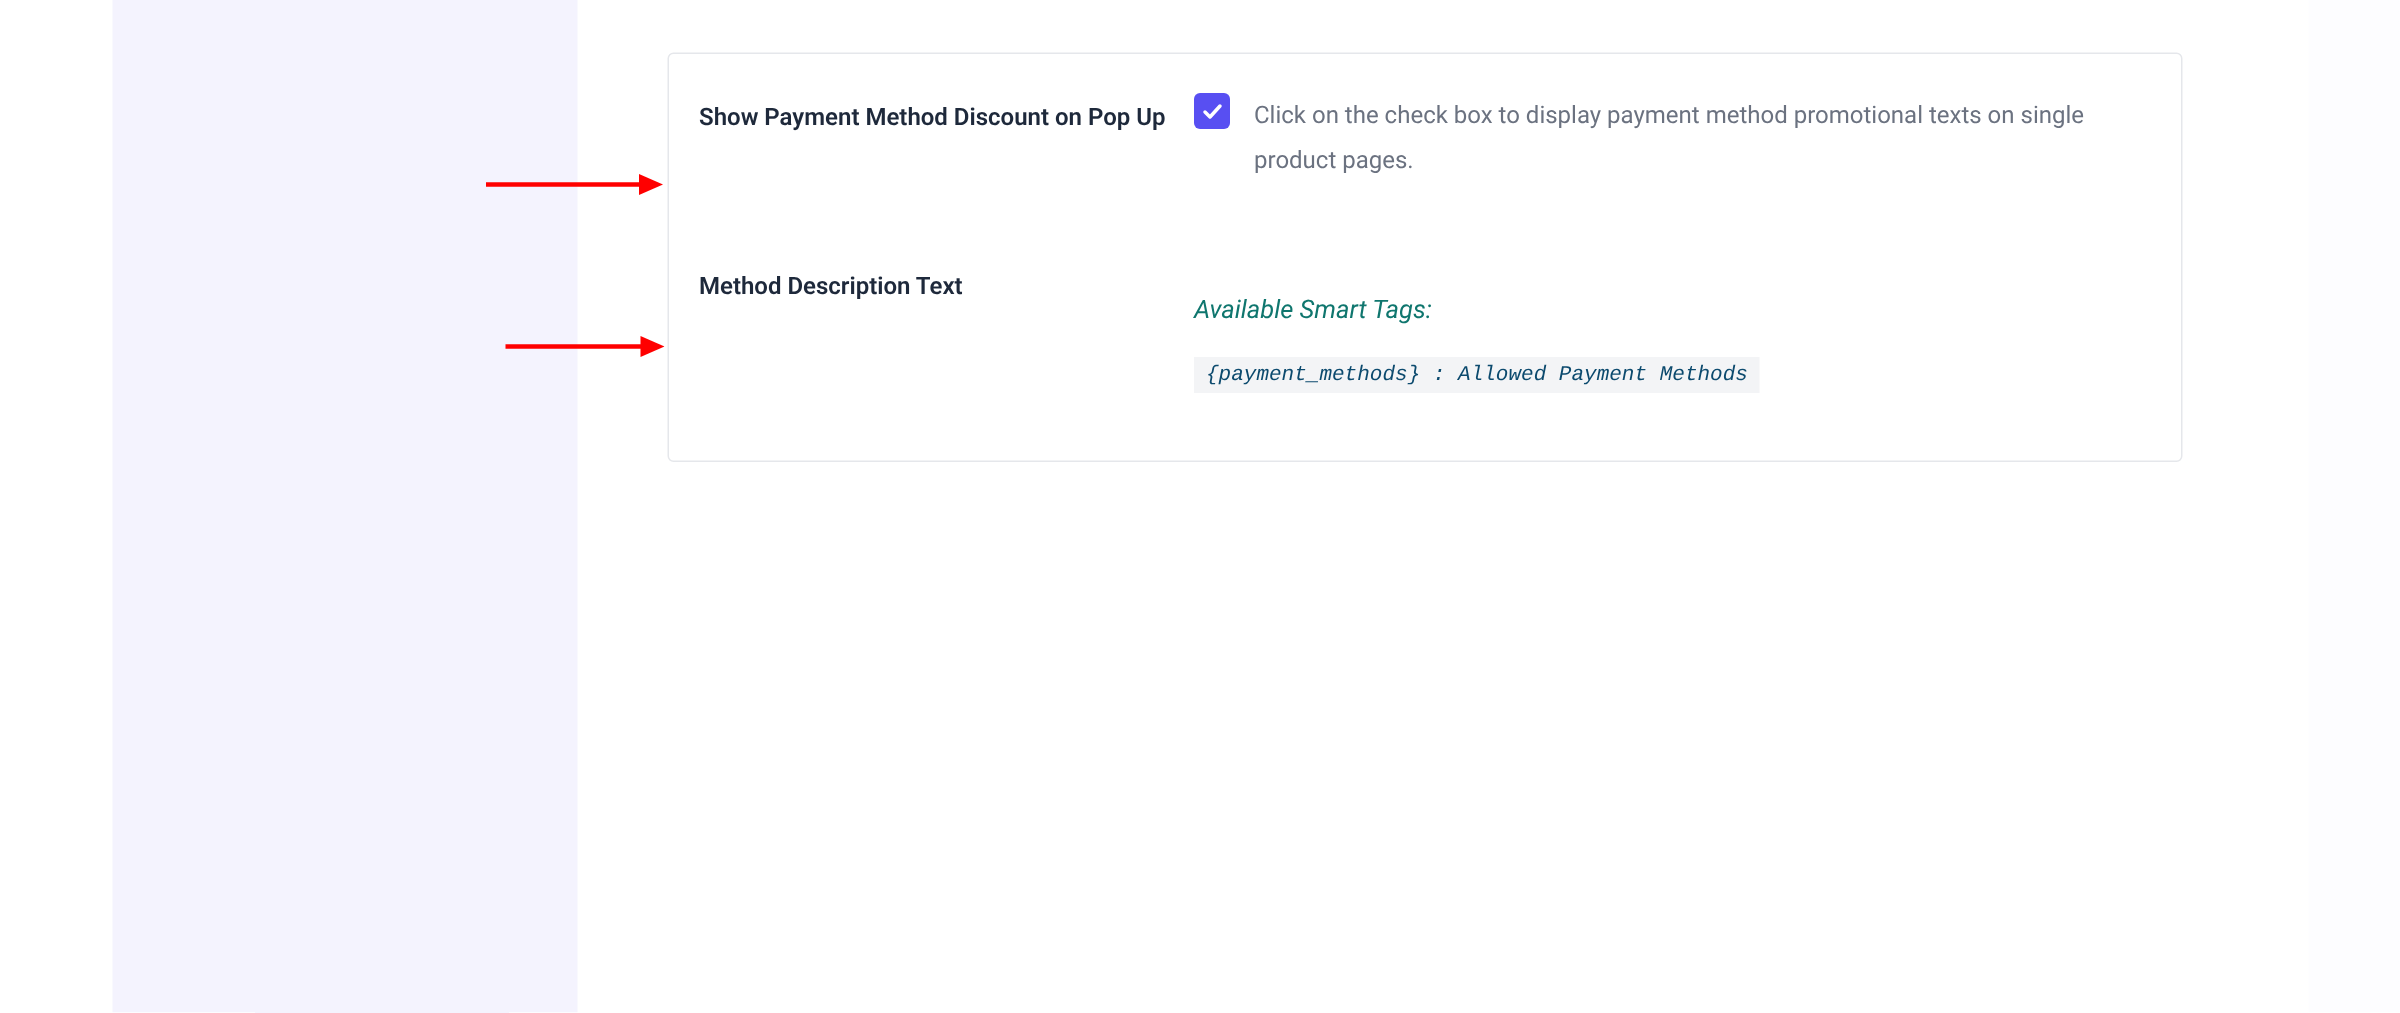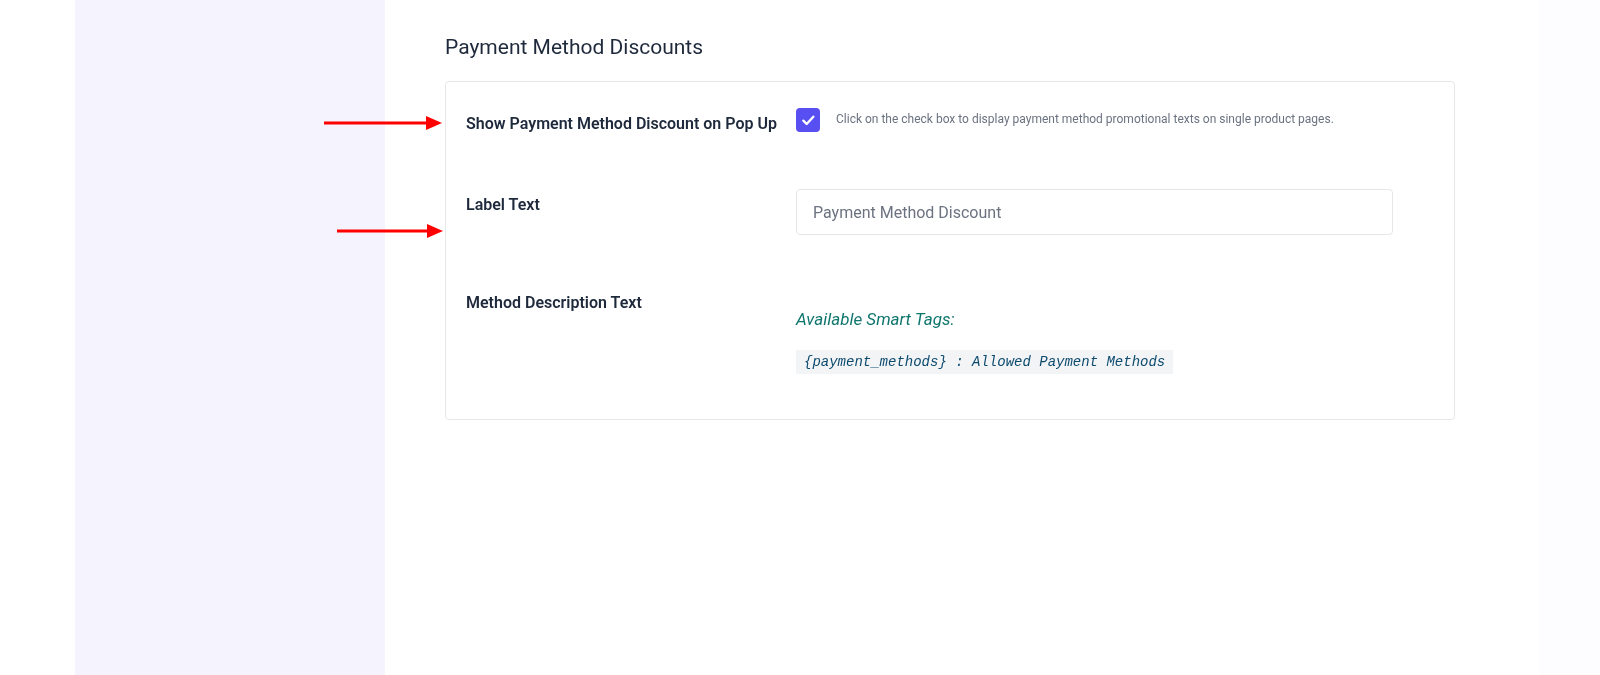--- a/index.html
+++ b/index.html
@@ -83,21 +83,21 @@
       display: flex;
       align-items: center;
       justify-content: center;
       cursor: pointer;
     }
     .checkbox svg {
       width: 16px;
       height: 16px;
     }
     .help-text {
-      font-size: 12px;
+      font-size: 16px;
       color: #6b7280;
       line-height: 1.9;
     }
     .text-input {
       width: 597px;
       height: 46px;
       border: 1px solid #e5e7eb;
       border-radius: 4px;
       padding: 0 16px;
       font-size: 16px;
@@ -138,49 +138,40 @@
     }
   </style>
 </head>
 <body>
 
 <div class="left-bg"></div>
 <div class="sidebar-bg"></div>
 <div class="right-edge"></div>
 
 <div class="content">
-  <h2 class="section-title">Payment Method Discounts</h2>
 
   <div class="panel">
 
     <div class="row">
       <div class="label-col">
         <div class="label">Show Payment Method Discount on Pop Up</div>
       </div>
       <div class="control-col">
         <div class="check-line">
           <div class="checkbox">
             <svg viewBox="0 0 24 24" fill="none" stroke="#ffffff" stroke-width="3.5" stroke-linecap="round" stroke-linejoin="round">
               <polyline points="5 13 10 18 20 7"></polyline>
             </svg>
           </div>
           <div class="help-text">Click on the check box to display payment method promotional texts on single product pages.</div>
         </div>
       </div>
     </div>
 
 
-    <div class="row">
-      <div class="label-col">
-        <div class="label">Label Text</div>
-      </div>
-      <div class="control-col">
-        <input type="text" class="text-input" value="Payment Method Discount" style="">
-      </div>
-    </div>
 
     <div class="row" style="padding-bottom: 45px;">
       <div class="label-col">
         <div class="label">Method Description Text</div>
       </div>
       <div class="control-col">
         <div class="smart-tags-label">Available Smart Tags:</div>
         <div class="smart-tag">{payment_methods} : Allowed Payment Methods</div>
       </div>
     </div>

